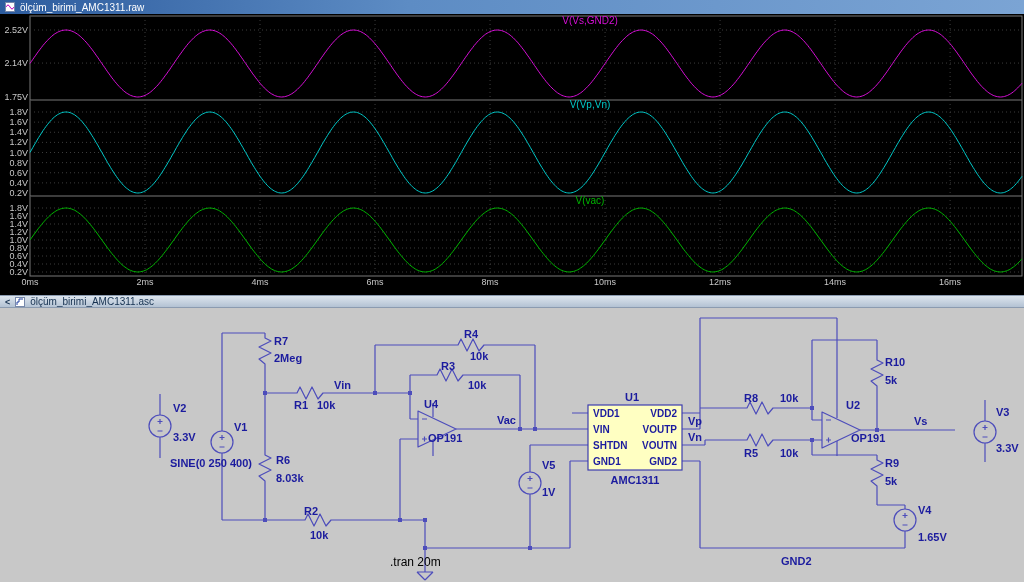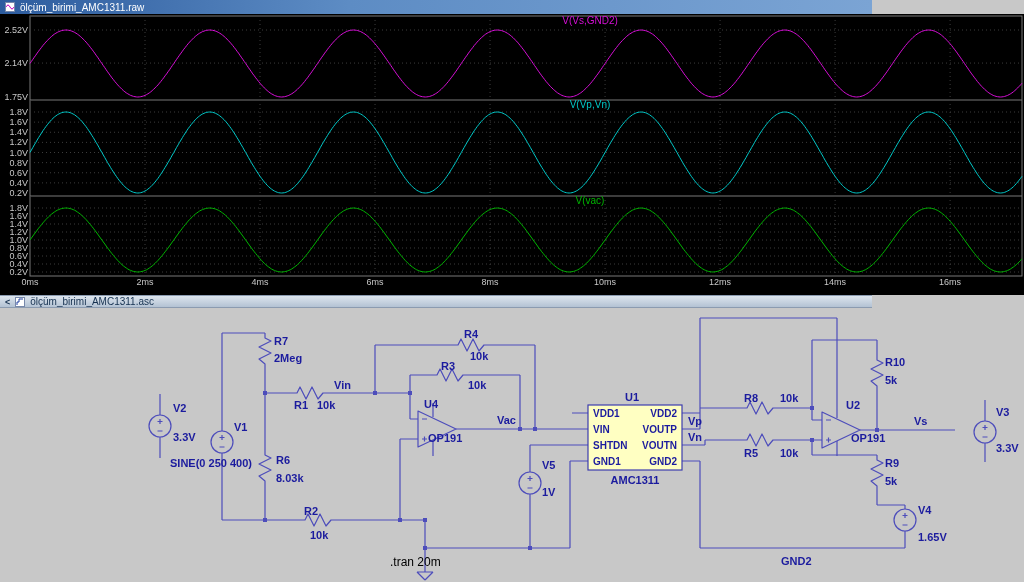--- a/index.html
+++ b/index.html
@@ -1,18 +1,18 @@
 <!DOCTYPE html>
 <html><head>
 <meta charset="utf-8">
 <style>
   *{margin:0;padding:0;box-sizing:border-box}
   html,body{width:1024px;height:582px;overflow:hidden}
   body{position:relative;background:#c8c8c8;font-family:"Liberation Sans",sans-serif}
-  .titlebar{position:absolute;left:0;width:872px;display:flex;align-items:center;gap:5px;padding:1px 5px;font-size:10px;white-space:nowrap}
+  .titlebar{position:absolute;left:0;width:1024px;display:flex;align-items:center;gap:5px;padding:1px 5px;font-size:10px;white-space:nowrap}
   #plot-bar{top:0;height:14px;background:linear-gradient(90deg,#2d5c9e,#5d8cc4 40%,#7ba4d4);color:#fff}
   #sch-bar{top:295px;height:13px;background:linear-gradient(180deg,#dde5ee,#b3c2d3);color:#14304f;border-top:1px solid #8b9bb0;border-bottom:1px solid #8b9bb0}
   .winicon{display:inline-flex;width:10px;height:10px;background:#fff;border:1px solid #7788aa;align-items:center;justify-content:center;flex:none}
   .winicon svg{display:block}
   #plot-wrap{position:absolute;top:14px;left:0;width:1024px;height:281px;background:#000}
   #sch-wrap{position:absolute;top:308px;left:0;width:1024px;height:274px;background:#c8c8c8}
   svg text{font-family:"Liberation Sans",sans-serif}
   #sch-svg text{fill:#1b1b9e;font-size:11px;font-weight:600}
   #sch-svg text.pin{font-size:10px;font-weight:700}
   #sch-svg text.dir{fill:#000;font-weight:400;font-size:12px}

